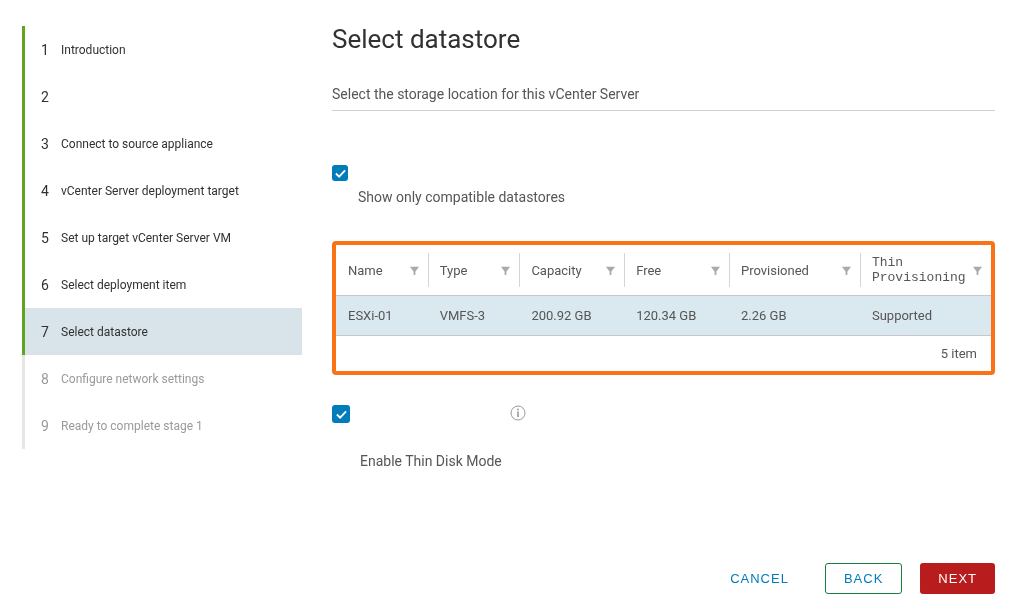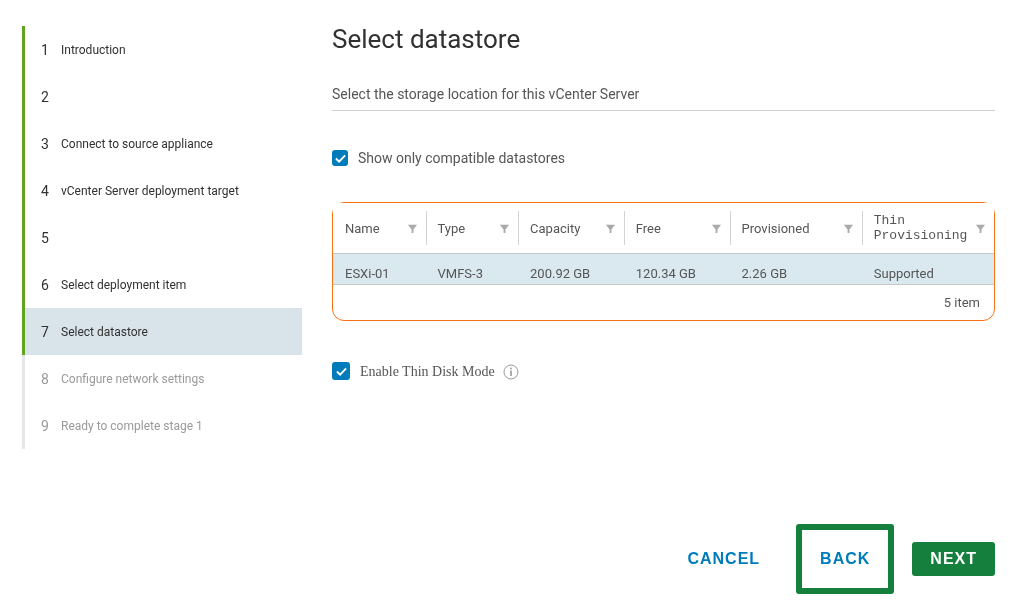--- a/index.html
+++ b/index.html
@@ -62,21 +62,21 @@
       font-size: 26px;
       font-weight: 400;
       color: #313131;
       margin-bottom: 32px;
     }
     .subtitle {
       font-size: 14px;
       color: #565656;
       padding-bottom: 8px;
       border-bottom: 1px solid #d0d0d0;
-      margin-bottom: 39px;
+      margin-bottom: 30px;
     }
     .checkbox-row {
       display: flex;
       align-items: center;
       margin-bottom: 36px;
     }
     .checkbox {
       width: 16px;
       height: 16px;
       border-radius: 3px;
@@ -93,25 +93,26 @@
       width: 18px;
       height: 18px;
     }
     .checkbox svg {
       width: 11px;
       height: 11px;
     }
     .checkbox-label {
       color: #565656;
       font-size: 14px;
+      margin-top: 48px;
     }
     .table-wrapper {
-      border: 1px solid #f97316;
-      border-radius: 12px;
-      margin-bottom: 41px;
+      border: 4px solid #f97316;
+      border-radius: 4px;
+      margin-bottom: 30px;
     }
     .table {
       width: 100%;
       border-collapse: collapse;
     }
     .table th {
       text-align: left;
       font-weight: 400;
       font-size: 13px;
       color: #565656;
@@ -138,69 +139,68 @@
       width: 11px;
       height: 11px;
       opacity: 0.55;
       margin-left: 6px;
       cursor: pointer;
       flex-shrink: 0;
     }
     .table td {
       font-size: 13px;
       color: #565656;
-      padding: 12px 8px 3px 12px;
+      padding: 12px 8px 12px 12px;
       background: #dae8ef;
       border-bottom: 1px solid #c8c8c8;
     }
     .table-footer {
       text-align: right;
       font-size: 13px;
       color: #565656;
       padding: 10px 14px;
     }
     .thin-disk-row {
       display: flex;
-      align-items: flex-end;
-      font-family: Liberation Serif, serif;
+      align-items: flex-start;
     }
     .info-icon {
       width: 16px;
       height: 16px;
       margin-left: 8px;
       opacity: 0.6;
     }
     .footer {
       margin-top: auto;
       display: flex;
       justify-content: flex-end;
       align-items: center;
       gap: 18px;
       padding: 12px 0 18px 0;
     }
     .btn {
-      font-size: 16px;
+      font-size: 13px;
       letter-spacing: 1px;
-      font-weight: 700;
+      font-weight: 400;
       padding: 8px 18px;
       cursor: pointer;
       border-radius: 3px;
       border: none;
       background: transparent;
     }
     .btn-cancel {
       color: #007cbb;
     }
     .btn-back {
       color: #007cbb;
-      border: 6px solid #15803d;
-      padding: 20px 18px;
+      border: 1px solid #15803d;
+      padding: 7px 18px;
     }
     .btn-next {
-      background: #15803d;
+      background: #b91c1c;
       color: #fff;
     }
     .col-name { width: 14%; }
     .col-type { width: 14%; }
     .col-capacity { width: 16%; }
     .col-free { width: 16%; }
     .col-provisioned { width: 20%; }
     .col-thin { width: 20%; font-family: Liberation Mono, monospace; }
   </style>
 </head>
@@ -219,20 +219,21 @@
       <div class="step-item">
         <span class="step-num">3</span>
         <span class="step-label">Connect to source appliance</span>
       </div>
       <div class="step-item">
         <span class="step-num">4</span>
         <span class="step-label">vCenter Server deployment target</span>
       </div>
       <div class="step-item">
         <span class="step-num">5</span>
+        <span class="step-label">Set up target vCenter Server VM</span>
       </div>
       <div class="step-item">
         <span class="step-num">6</span>
         <span class="step-label">Select deployment item</span>
       </div>
       <div class="step-item active">
         <span class="step-num">7</span>
         <span class="step-label">Select datastore</span>
       </div>
     </div>

